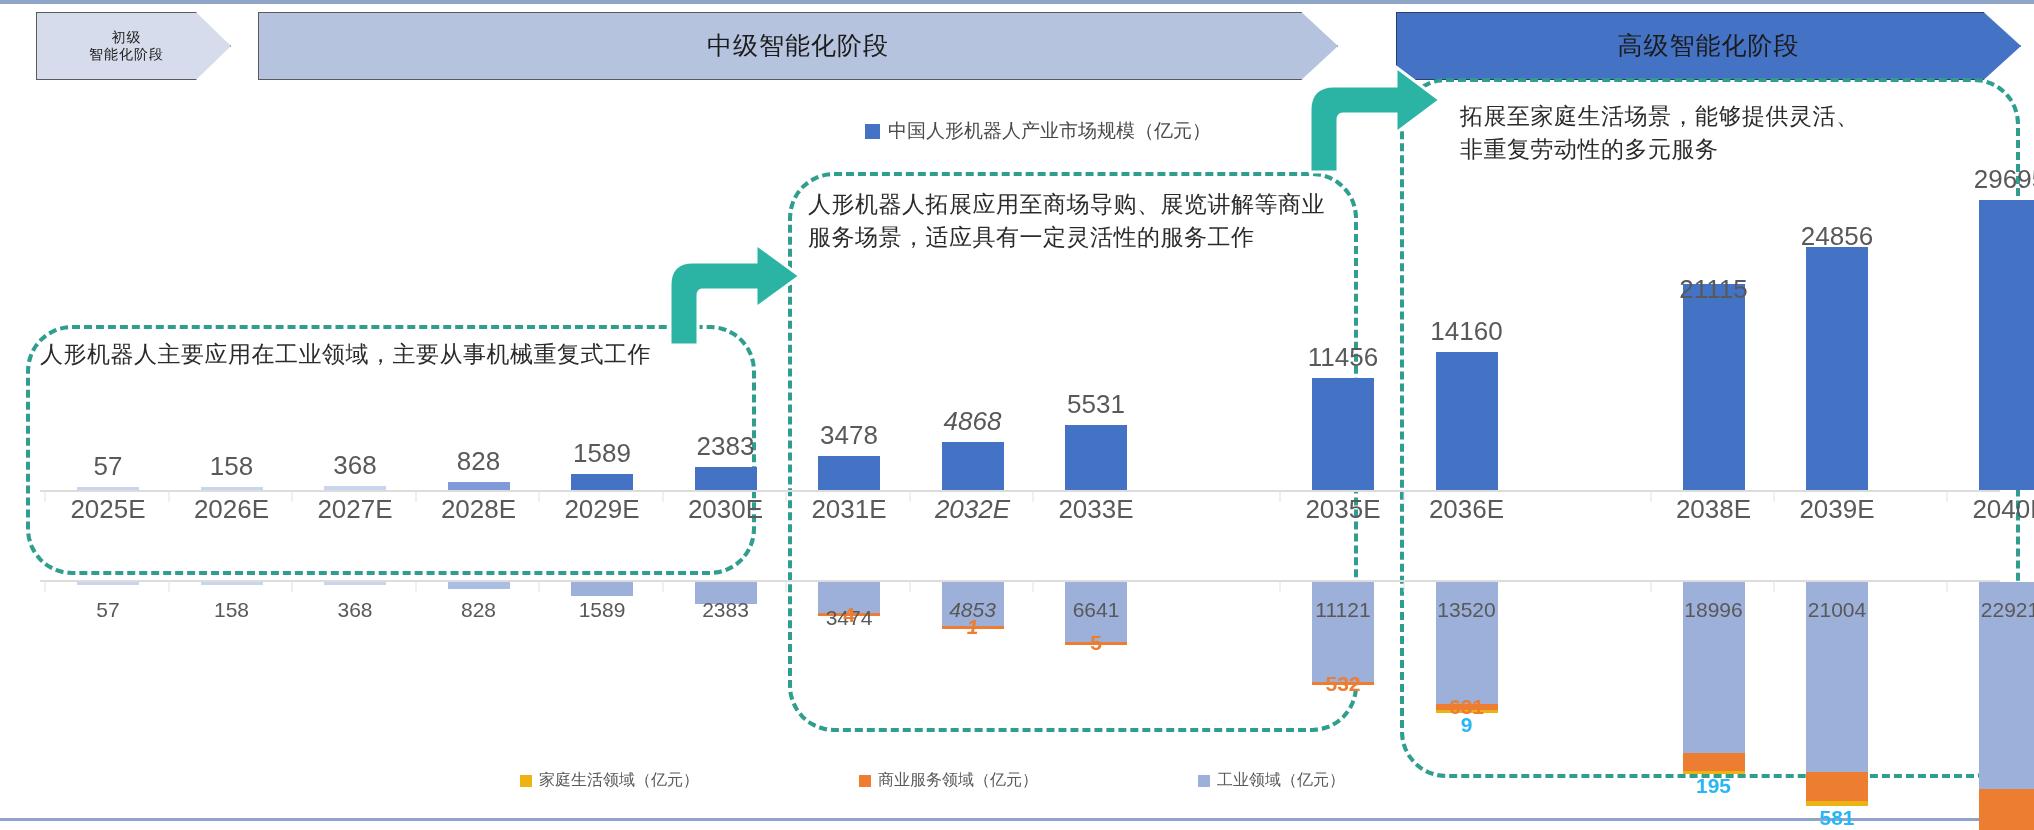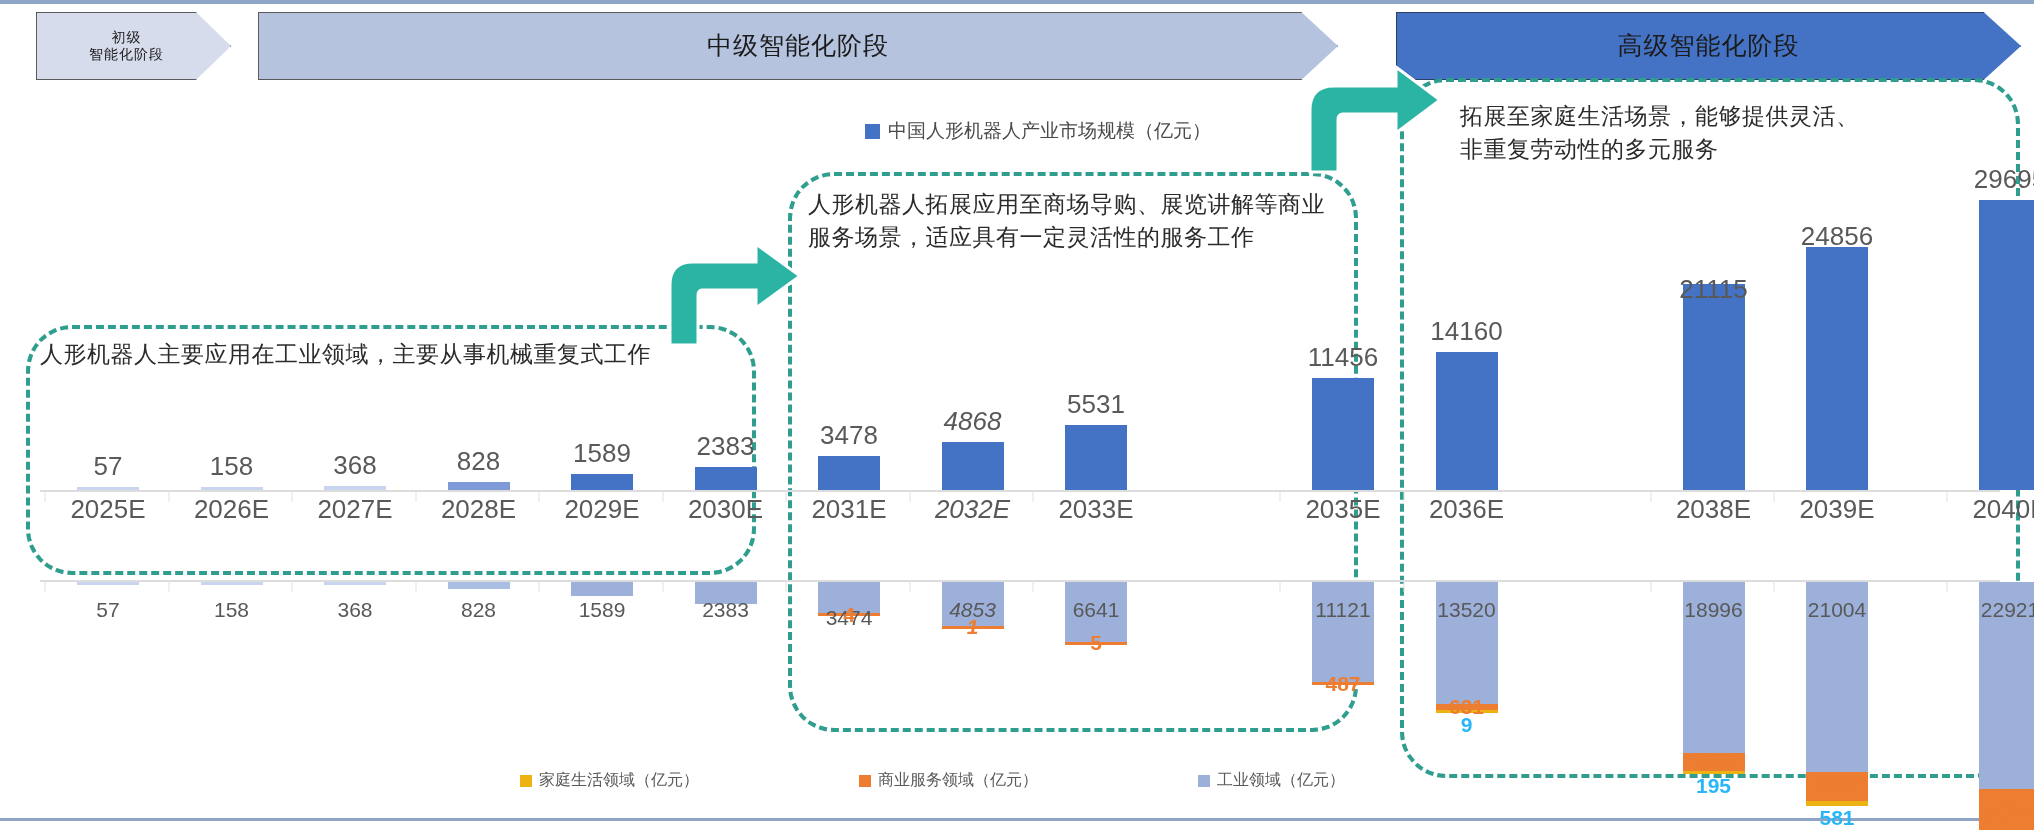--- a/index.html
+++ b/index.html
@@ -255,21 +255,21 @@
         <div class="tick" style="left: 0px;"></div>
         <div class="tick tick2" style="left: 0px;"></div>
         <div class="ubar" style="height: 111.879px; top: 288.121px; background: rgb(68, 114, 196);"></div>
         <div class="ulabel" style="top: 252.121px;">11456</div>
         <div class="xlabel">2035E</div>
         <div class="lbar">
           <div class="seg ind" style="height: 100.368px; background: rgb(156, 176, 218);"></div>
           <div class="seg com" style="height: 3.0234px;"></div>
         </div>
         <div class="lval ind" style="top: 508px;">11121</div>
-        <div class="lval com" style="top: 581.88px;">487</div>
+        <div class="lval com" style="top: 581.88px;">532</div>
       </div>
       <div class="col" style="left: 1403.5px;">
         <div class="tick" style="left: 0px;"></div>
         <div class="tick tick2" style="left: 0px;"></div>
         <div class="ubar" style="height: 138.286px; top: 261.714px; background: rgb(68, 114, 196);"></div>
         <div class="ulabel" style="top: 225.714px;">14160</div>
         <div class="xlabel">2036E</div>
         <div class="lbar">
           <div class="seg ind" style="height: 122.019px; background: rgb(156, 176, 218);"></div>
           <div class="seg com" style="height: 5.69483px;"></div>

